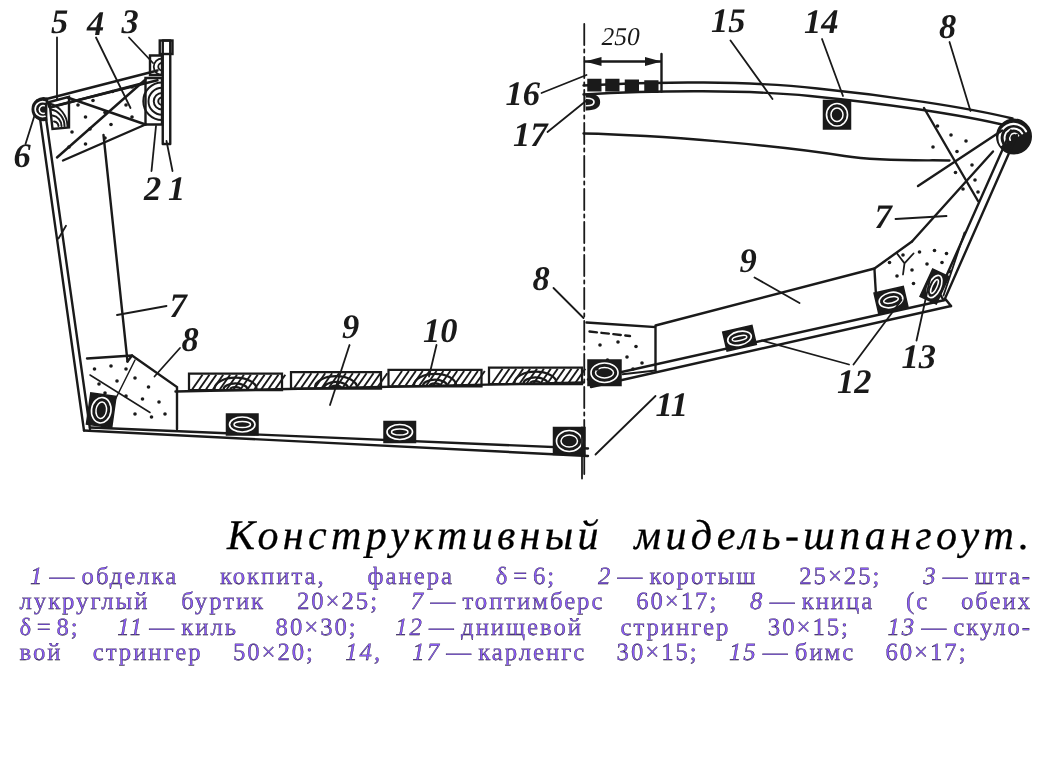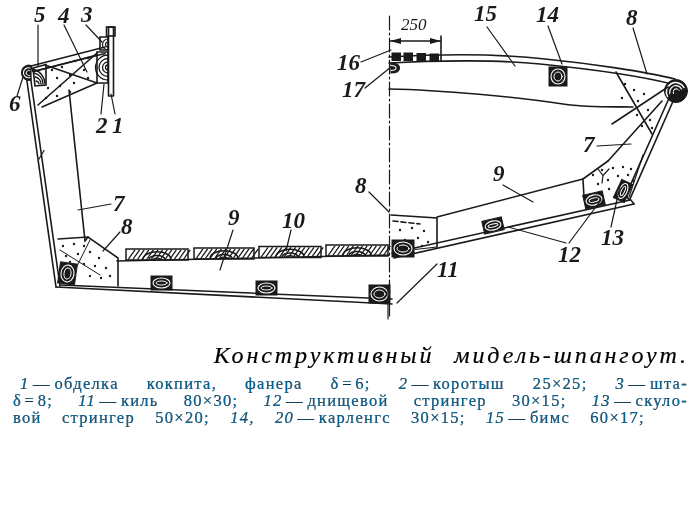--- a/index.html
+++ b/index.html
@@ -1,21 +1,21 @@
 <!DOCTYPE html>
 <html><head>
 <meta charset="utf-8">
 <style>
   html,body{margin:0;padding:0;}
   body{width:700px;height:518px;background:#ffffff;position:relative;overflow:hidden;
        font-family:"Liberation Serif", serif;}
   #draw{position:absolute;left:0;top:0;}
   .cap{position:absolute;left:0;top:342px;width:689px;text-align:right;
-       font-style:italic;font-size:24px;letter-spacing:2.9px;word-spacing:11px;color:#000;-webkit-text-stroke:0.2px #000;}
-  #legend{position:absolute;left:13px;top:375px;width:675px;font-size:16.5px;color:#0369a1;letter-spacing:1.3px;-webkit-text-stroke:0.2px #000;}
+       font-style:italic;font-size:28px;letter-spacing:2.9px;word-spacing:11px;color:#000;-webkit-text-stroke:0.2px #000;}
+  #legend{position:absolute;left:13px;top:375px;width:675px;font-size:16.5px;color:#8b5cf6;letter-spacing:1.3px;-webkit-text-stroke:0.2px #000;}
   #legend .ln{height:17px;line-height:17px;text-align:justify;text-align-last:justify;white-space:nowrap;}
   #legend .ln i{font-style:italic;}
   #legend .d{margin:0 3.5px;}
   #legend .e{margin:0 2.5px;}
   #legend .l6{width:632px;}
   #legend .l1{text-indent:7px;}
   #legend .l7{text-align-last:right;padding-right:21px;letter-spacing:2.6px;}
 </style>
 </head>
 <body>
@@ -339,15 +339,16 @@
 <text x="493" y="181">9</text>
 <text x="558" y="262">12</text>
 <text x="601" y="245">13</text>
 <text x="437" y="277">11</text>
 </g>
 </svg>
 
 <div class="cap">Конструктивный мидель-шпангоут.</div>
 <div id="legend">
 <div class="ln l1"><i>1</i><span class="d">—</span>обделка кокпита, фанера δ<span class="e">=</span>6; <i>2</i><span class="d">—</span>коротыш 25×25; <i>3</i><span class="d">—</span>шта-</div>
+<div class="ln">лукруглый буртик 20×25; <i>7</i><span class="d">—</span>топтимберс 60×17; <i>8</i><span class="d">—</span>кница (с обеих</div>
 <div class="ln">δ<span class="e">=</span>8; <i>11</i><span class="d">—</span>киль 80×30; <i>12</i><span class="d">—</span>днищевой стрингер 30×15; <i>13</i><span class="d">—</span>скуло-</div>
-<div class="ln l6">вой стрингер 50×20; <i>14, 20</i><span class="d">—</span>карленгс 30×15; <i>15</i><span class="d">—</span>бимс 60×17;</div>
+<div class="ln l6">вой стрингер 50×20; <i>14, 17</i><span class="d">—</span>карленгс 30×15; <i>15</i><span class="d">—</span>бимс 60×17;</div>
 </div>
 
 </body></html>

